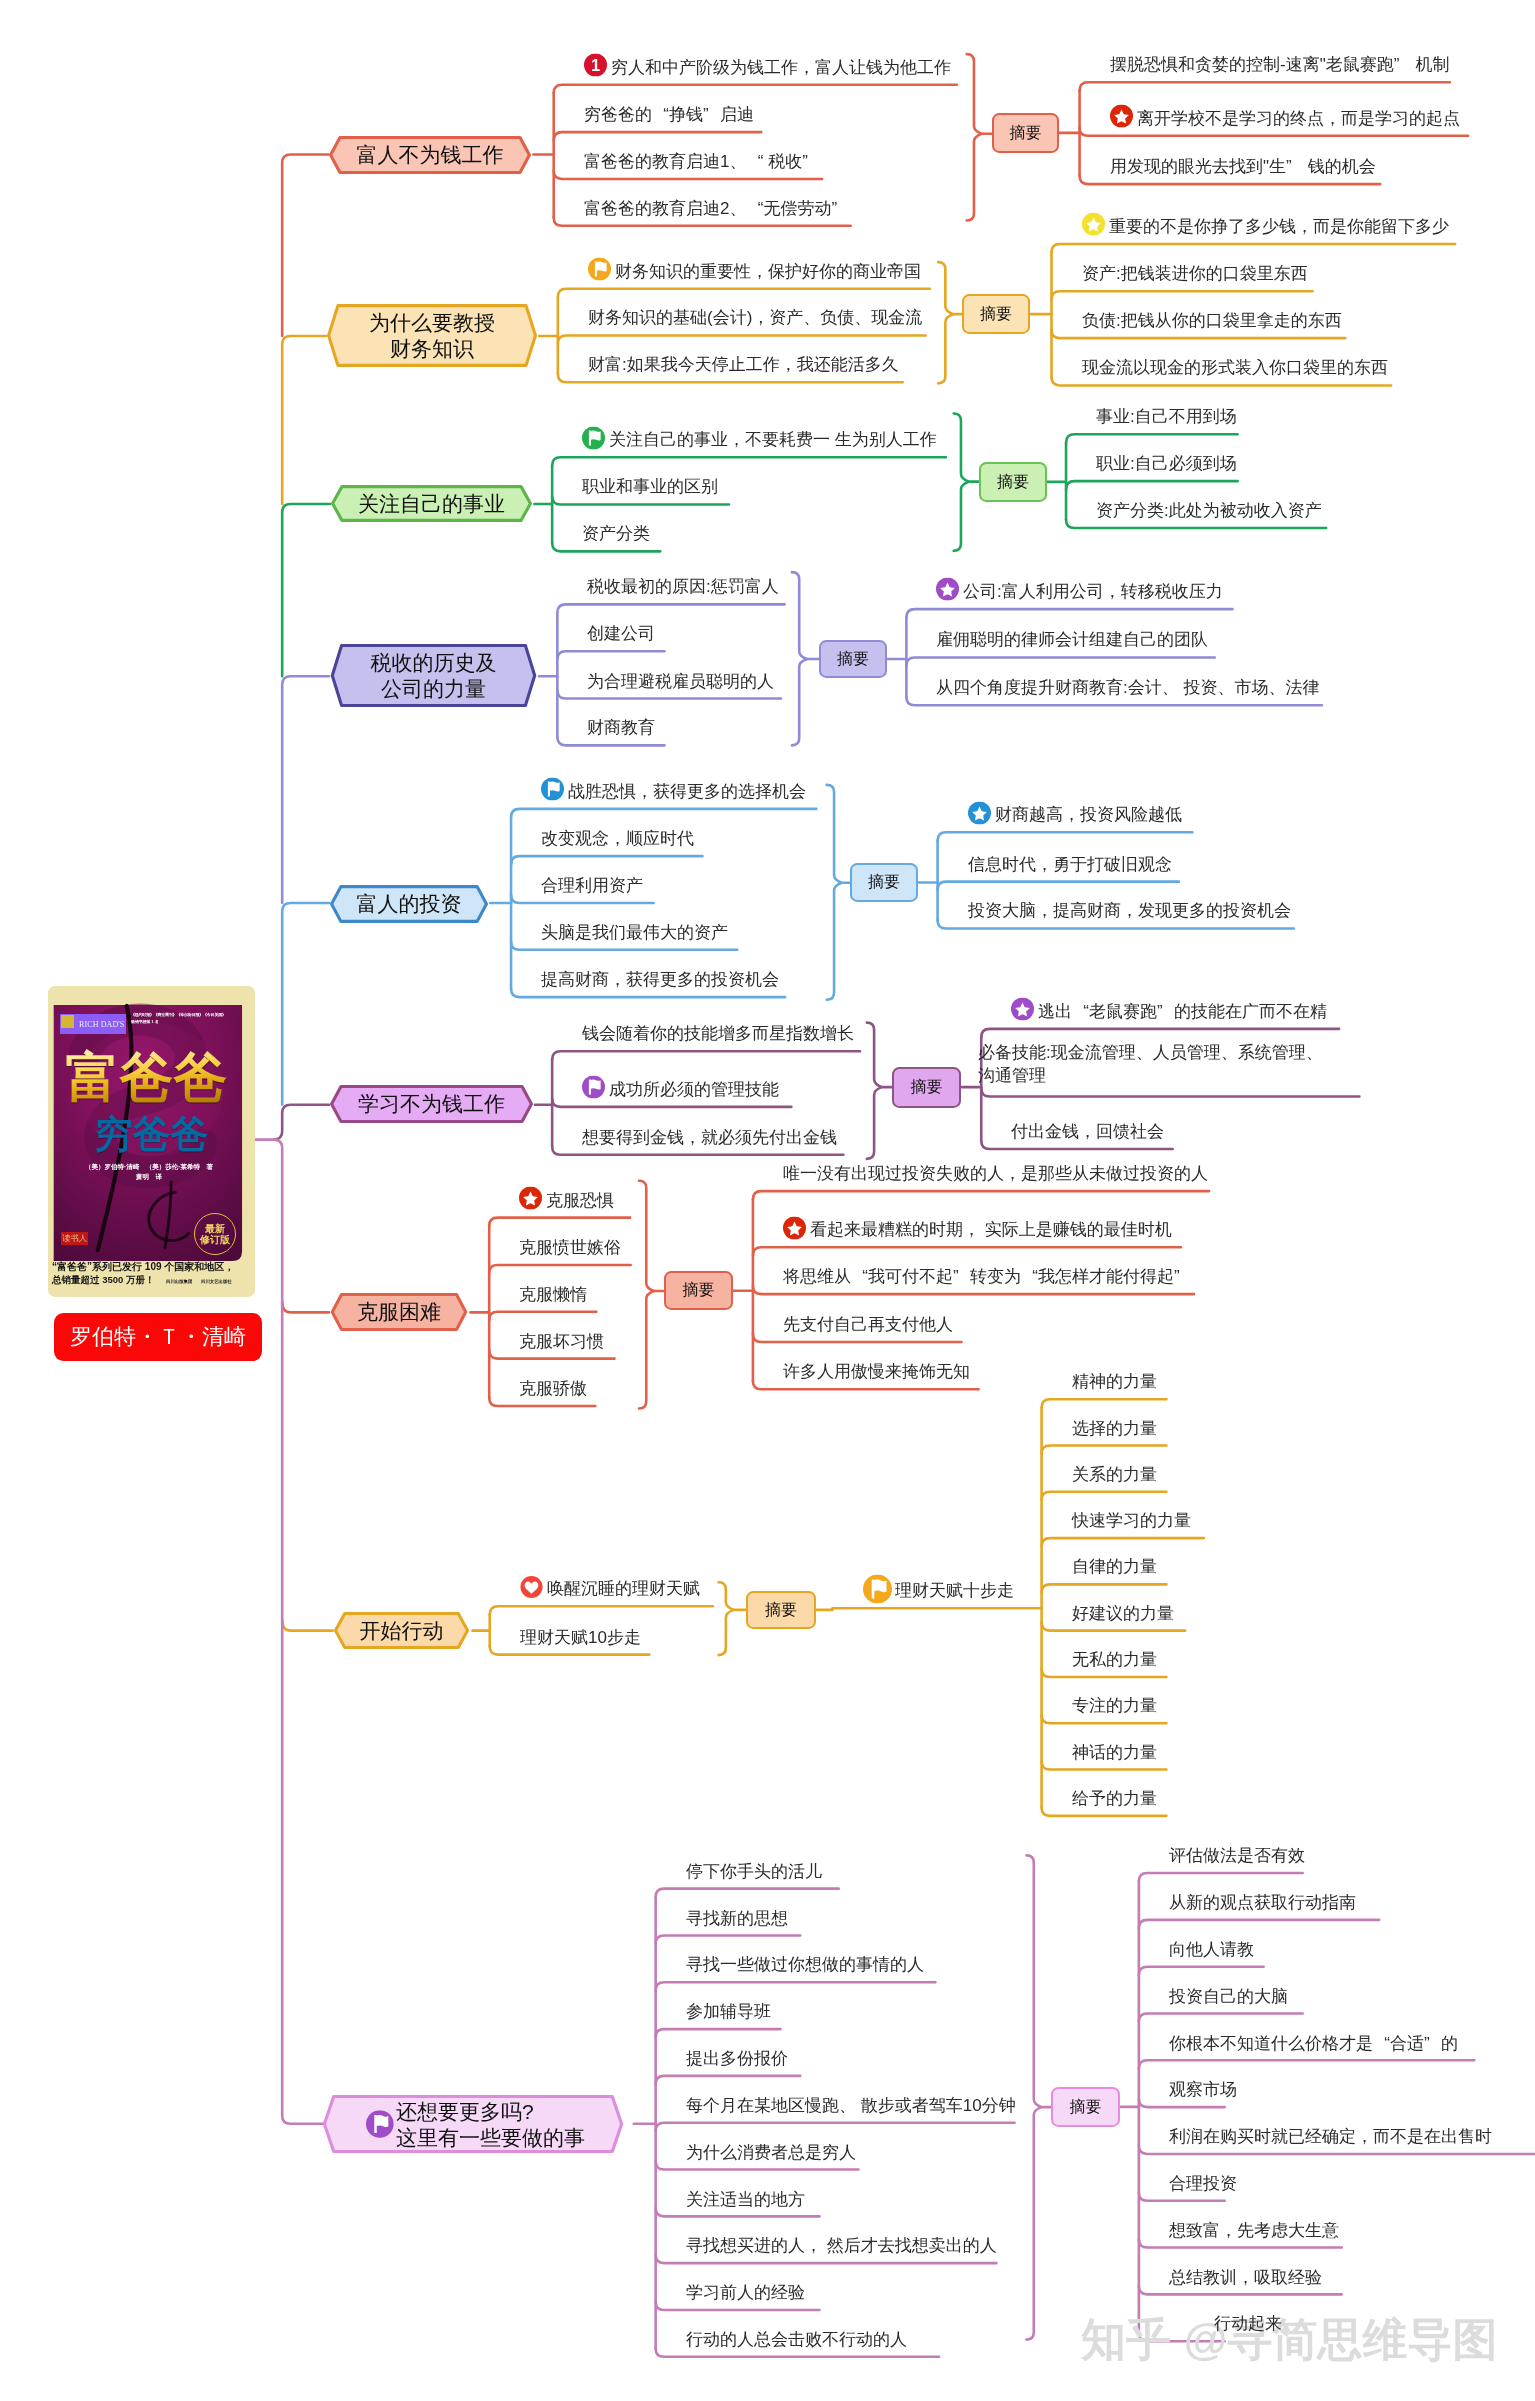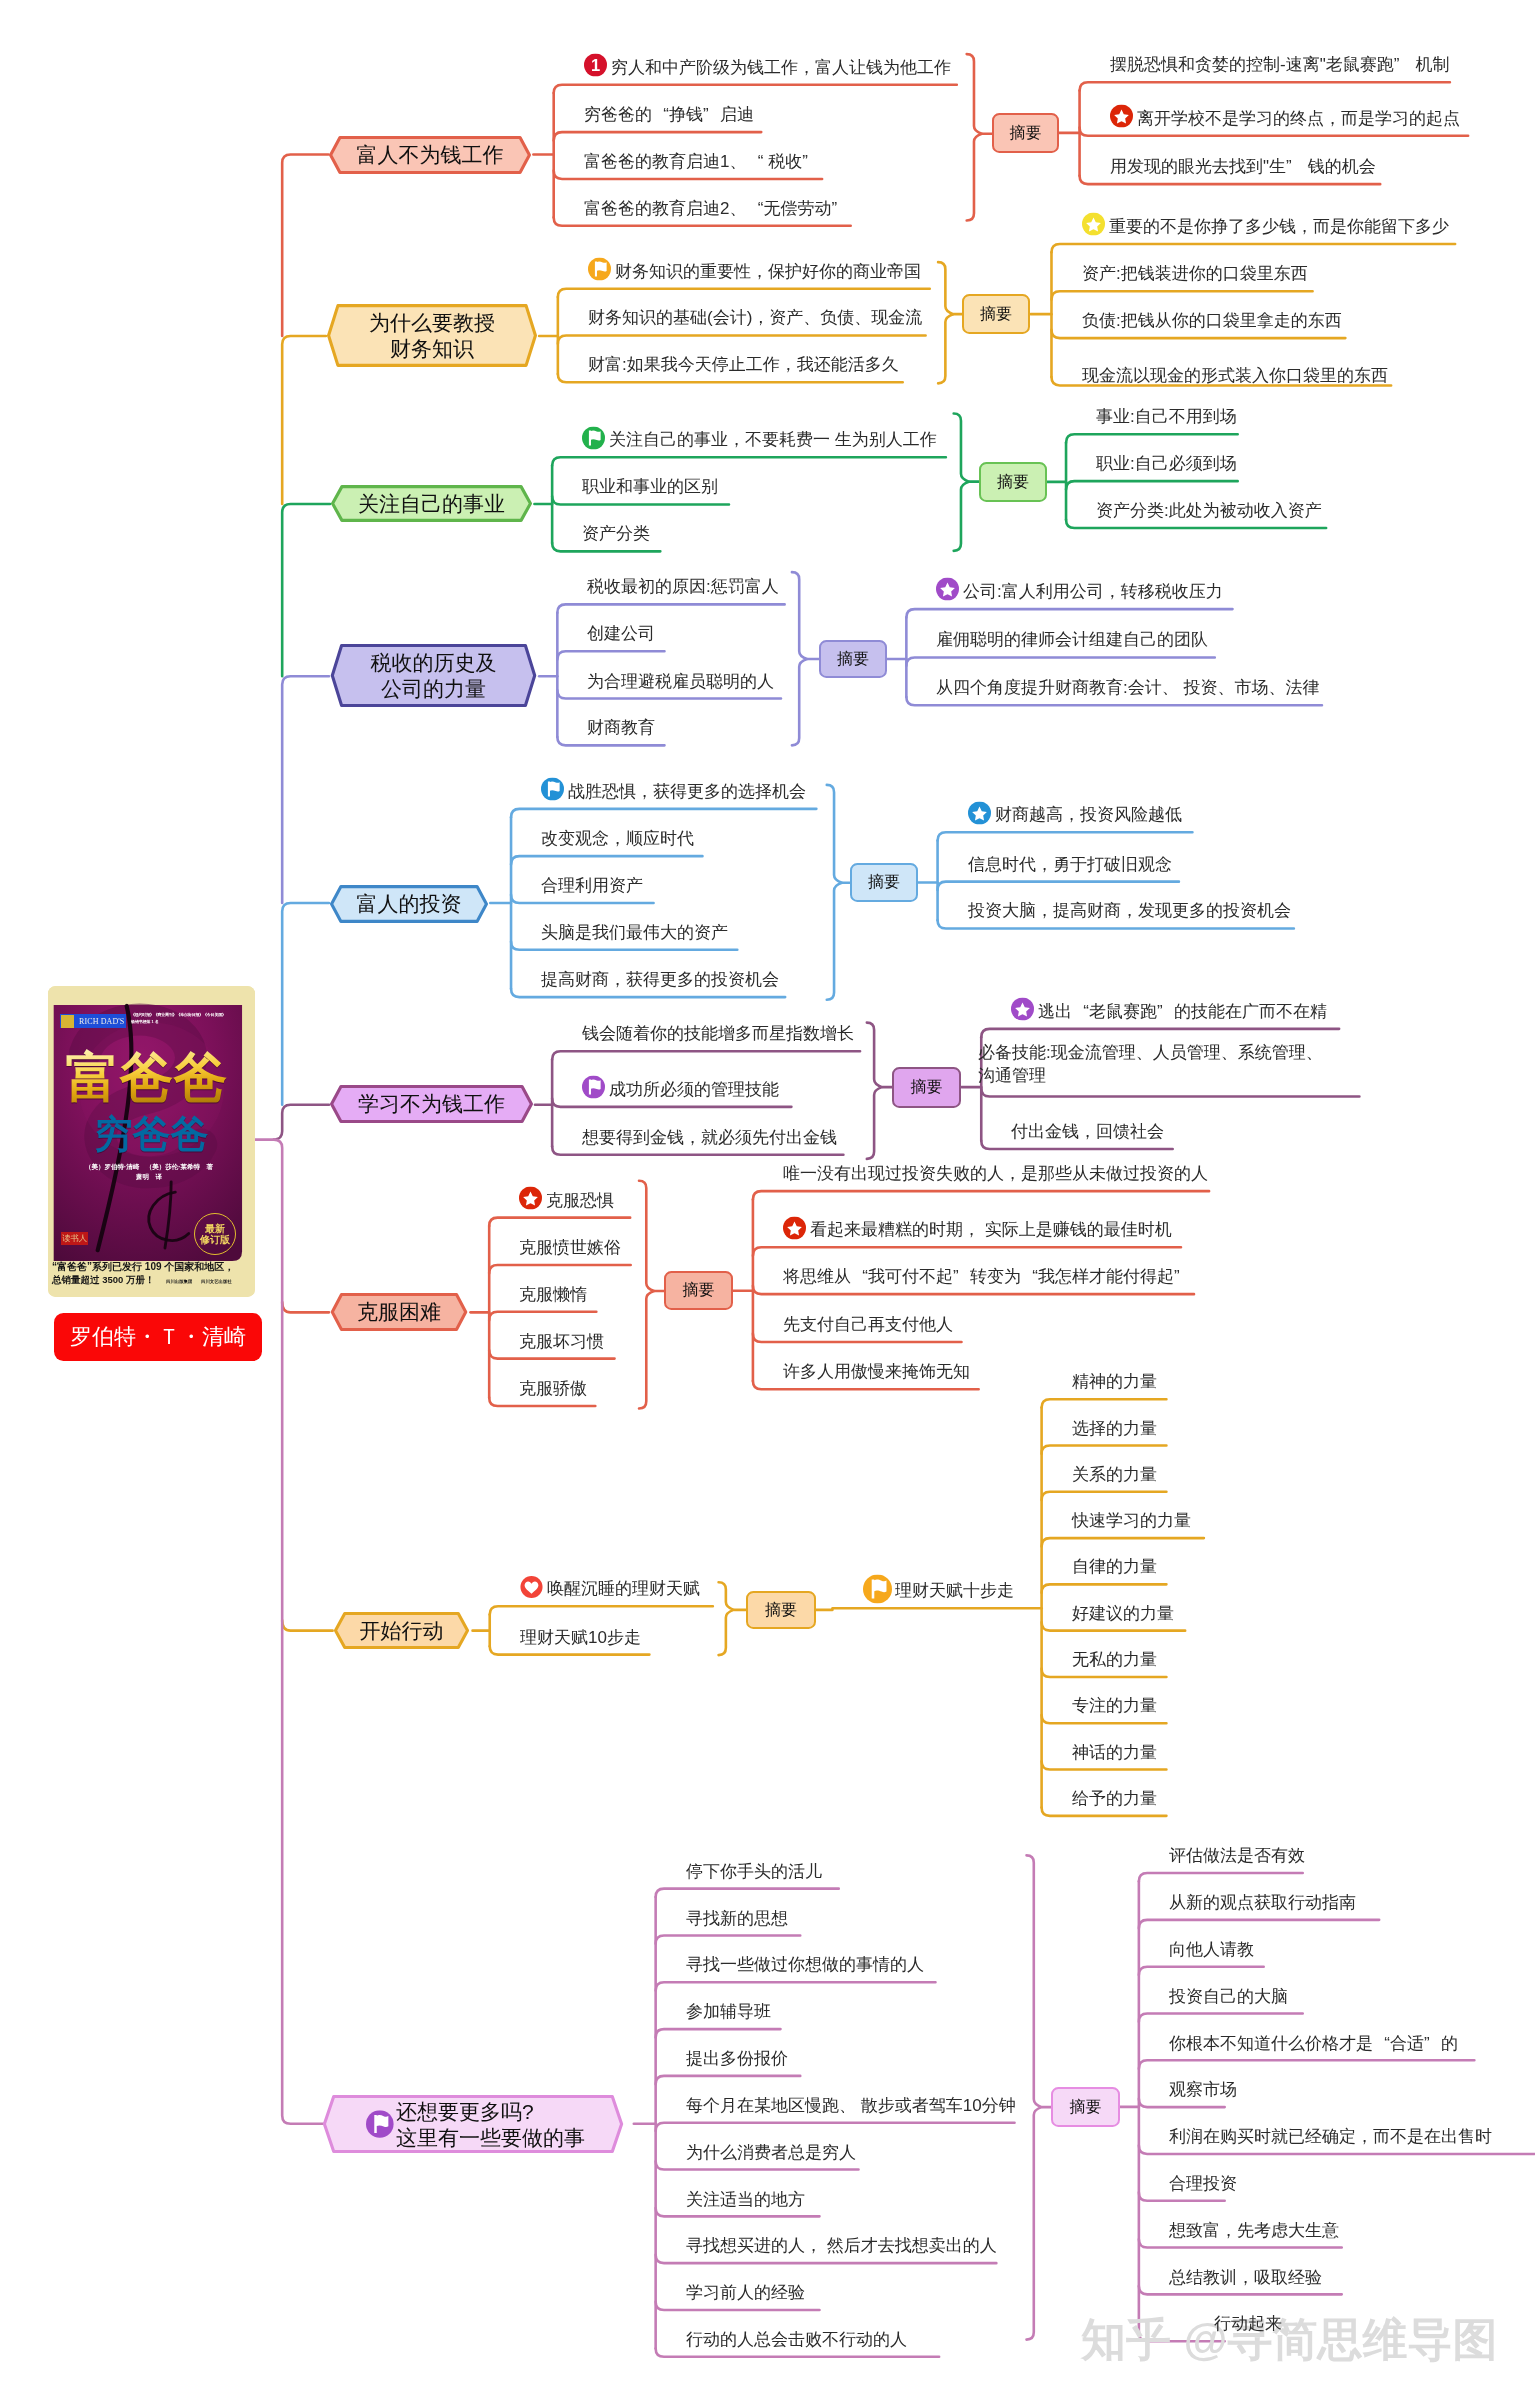--- a/index.html
+++ b/index.html
@@ -207,21 +207,21 @@
       <div class="leaf" style="left: 588px; top: 365px;">财富:如果我今天停止工作<span class="fw fwl">，</span>我还能活多久</div>
       <div class="hexbox" style="left: 962px; top: 294px; width: 68px; height: 40px; background: rgb(251, 227, 182); border: 2.6px solid rgb(229, 167, 34); border-radius: 7.3px; box-sizing: border-box;"></div>
       <div class="sumtxt" style="left: 962px; top: 294px; width: 68px; height: 40px;">摘要</div>
       <span class="icn" style="left: 1082px; top: 224px; width: 23px; height: 23px;"><svg width="23" height="23" viewBox="0 0 100 100">
           <circle cx="50" cy="50" r="50" fill="#F4E02F"></circle>
           <path d="M50 22 L59.9 42.1 L82 45.3 L66 60.9 L69.8 82.9 L50 72.5 L30.2 82.9 L34 60.9 L18 45.3 L40.1 42.1 Z" fill="#fff"></path>
         </svg></span>
       <div class="leaf" style="left: 1109px; top: 227px;">重要的不是你挣了多少钱<span class="fw fwl">，</span>而是你能留下多少</div>
       <div class="leaf" style="left: 1082px; top: 274px;">资产:把钱装进你的口袋里东西</div>
       <div class="leaf" style="left: 1082px; top: 321px;">负债:把钱从你的口袋里拿走的东西</div>
-      <div class="leaf" style="left: 1082px; top: 368px; margin-top: 8px;">现金流以现金的形式装入你口袋里的东西</div>
+      <div class="leaf" style="left: 1082px; top: 368px;">现金流以现金的形式装入你口袋里的东西</div>
       <div class="hexbox" style="left: 327px; top: 304px; width: 210px; height: 63px;"><svg width="210" height="63" viewBox="0 0 404 121">
           <path d="M 21 3 H 383 L 401 60.5 L 383 118 H 21 L 3 60.5 Z" fill="#FBE3B6" stroke="#E5A722" stroke-width="6" stroke-linejoin="round"></path>
         </svg><div class="hextxt"><div>为什么要教授<br>财务知识</div></div></div>
       <span class="icn" style="left: 582px; top: 438px; width: 23px; height: 23px;"><svg width="23" height="23" viewBox="0 0 100 100">
           <circle cx="50" cy="50" r="50" fill="#22B14C"></circle>
           <path d="M30 17 L30 83 L39 83 L39 57.5 C 47 52.5, 56 56, 64 59 C 70.5 61.5, 76 61.5, 81 58.5 L81 21 C 76 24, 70.5 24, 64 21.5 C 56 18.5, 47 15, 39 20 L39 17 Z" fill="#fff"></path>
         </svg></span>
       <div class="leaf" style="left: 609px; top: 440px;">关注自己的事业<span class="fw fwl">，</span>不要耗费一 生为别人工作</div>
       <div class="leaf" style="left: 582px; top: 487px;">职业和事业的区别</div>
       <div class="leaf" style="left: 582px; top: 534px;">资产分类</div>
@@ -379,21 +379,21 @@
             </radialGradient>
           </defs>
           <rect x="0" y="0" width="400" height="600" rx="14" fill="#EEE3AC"></rect>
           <path d="M11 36 H375 V512 Q375 531 356 531 H11 Z" fill="url(#bkg)"></path>
           <path d="M72 128 C 92 62, 200 44, 252 90 C 300 132, 276 196, 190 216 C 110 234, 82 282, 114 326 C 152 378, 268 368, 296 306" fill="none" stroke="#5E0C47" stroke-width="62" opacity="0.55" stroke-linecap="round"></path>
           <ellipse cx="200" cy="200" rx="140" ry="130" fill="#8B1563" opacity="0.25"></ellipse>
           <path d="M152 38 C 176 140, 152 292, 96 510" fill="none" stroke="#150310" stroke-width="8" opacity="0.95" stroke-linecap="round"></path>
           <path d="M246 398 C 208 404, 186 438, 198 466 C 210 494, 250 500, 272 478" fill="none" stroke="#150310" stroke-width="5.5" opacity="0.9" stroke-linecap="round"></path>
           <path d="M238 378 C 238 430, 232 470, 226 506" fill="none" stroke="#150310" stroke-width="5.5" opacity="0.9" stroke-linecap="round"></path>
         </svg>
-        <div style="position: absolute; left: 12px; top: 28px; width: 66px; height: 14px; background: #1d4ed8; display: flex; align-items: center; justify-content: flex-end; padding-right: 1.6px; box-sizing: border-box;">
+        <div style="position: absolute; left: 12px; top: 28px; width: 66px; height: 20px; background: #8b5cf6; display: flex; align-items: center; justify-content: flex-end; padding-right: 1.6px; box-sizing: border-box;">
           <div style="width: 13px; height: 13px; background: rgb(215, 181, 52); position: absolute; left: 0.5px; top: 0.5px;"></div>
           <div style="color: rgb(239, 238, 232); font-size: 8px; font-family: &quot;Liberation Serif&quot;, serif; letter-spacing: 0.1px; white-space: nowrap;">RICH DAD'S</div>
         </div>
         <div style="position: absolute; white-space: pre; color: rgb(255, 255, 255); line-height: 1.15; left: 83px; top: 27.4px; font-size: 3.9px; font-weight: bold; letter-spacing: -0.1px;">《纽约时报》《商业周刊》《华尔街日报》《今日美国》</div>
         <div style="position: absolute; white-space: pre; color: rgb(255, 255, 255); line-height: 1.15; left: 83px; top: 34px; font-size: 3.9px; font-weight: bold;">畅销书榜第 1 名</div>
         <div style="position: absolute; white-space: pre; color: rgb(255, 255, 255); line-height: 1.12; left: 15.5px; top: 62px; width: 166px; text-align: center; font-size: 54px; font-weight: bold; font-family: &quot;Liberation Serif&quot;, serif; background: linear-gradient(175deg, rgb(255, 246, 192) 0%, rgb(247, 206, 60) 40%, rgb(224, 165, 15) 62%, rgb(156, 108, 5) 100%) text; -webkit-text-fill-color: transparent; filter: drop-shadow(rgba(40, 4, 30, 0.55) 0.5px 1px 0px);">富爸爸</div>
         <div style="position: absolute; white-space: pre; color: #0369a1; line-height: 1.05; left: 15.5px; top: 129px; width: 176px; text-align: center; font-size: 38px; font-weight: bold; filter: drop-shadow(rgba(40, 4, 30, 0.45) 0.5px 1px 0px);">穷爸爸</div>
         <div style="position: absolute; white-space: pre; color: rgb(255, 255, 255); line-height: 1.15; left: 15.5px; top: 177px; width: 171px; text-align: center; font-size: 6.5px; font-weight: bold;">（美）罗伯特·清崎　（美）莎伦·莱希特　著</div>
         <div style="position: absolute; white-space: pre; color: rgb(255, 255, 255); line-height: 1.15; left: 15.5px; top: 187px; width: 171px; text-align: center; font-size: 6.5px; font-weight: bold;">萧明　译</div>
         <div style="position: absolute; left: 146px; top: 227px; width: 42px; height: 42px; border-radius: 50%; border: 1px solid rgb(226, 190, 46); display: flex; align-items: center; justify-content: center; box-sizing: border-box;">

